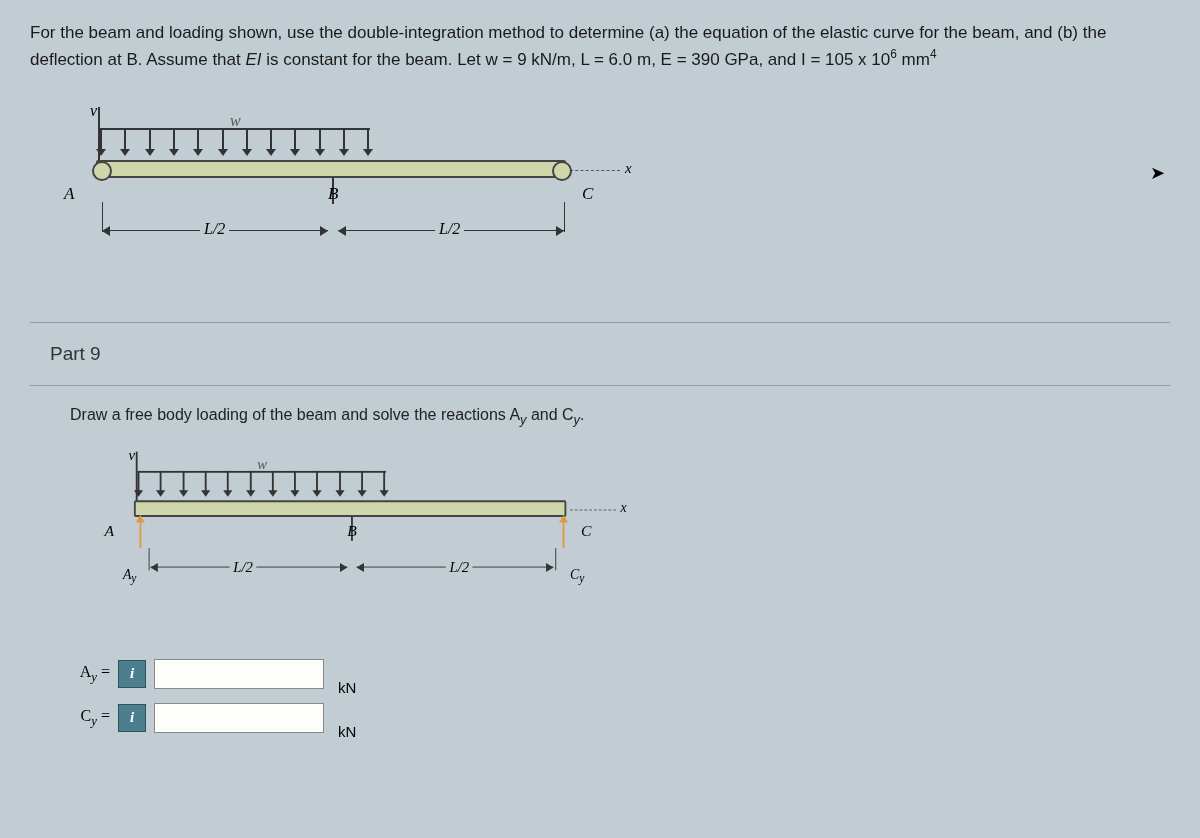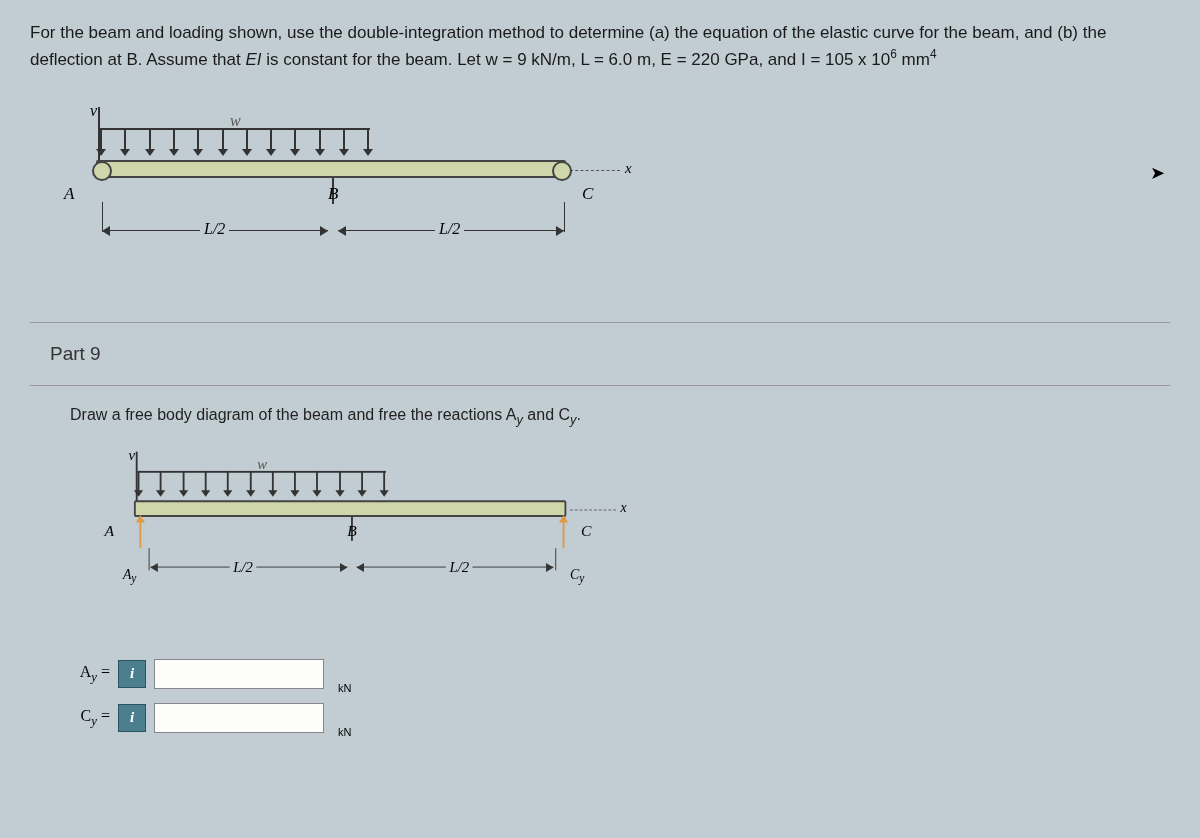--- a/index.html
+++ b/index.html
@@ -53,31 +53,31 @@
   .hr-divider { border: none; border-top: 1px solid #999; margin: 10px 0 20px; }
   .part-title { font-size: 19px; color: #333; margin: 10px 0 20px 20px; font-weight: normal; }
   .part-text { font-size: 16px; color: #222; margin: 0 0 20px 40px; }
   .sub { font-size: 0.8em; font-style: italic; }
   .answer-section { margin-left: 40px; margin-top: 10px; }
   .answer-label { font-size: 16px; margin-bottom: 15px; }
   .answer-row { display: flex; align-items: center; gap: 8px; margin-bottom: 10px; height: 34px; }
   .answer-var { width: 40px; text-align: right; font-size: 16px; font-family: 'Times New Roman', serif; }
   .info-btn { width: 28px; height: 28px; background: #4b7e8f; color: white; display: flex; align-items: center; justify-content: center; font-family: Georgia, serif; font-weight: bold; font-size: 15px; font-style: italic; border: 1px solid #2b5360; cursor: pointer; }
   .answer-input { width: 170px; height: 30px; border: 1px solid #888; padding: 4px 8px; font-size: 14px; background: #fdfdfa; }
-  .unit { font-size: 11px; margin-left: 6px; margin-top: 28px; }
+  .unit { font-size: 15px; margin-left: 6px; margin-top: 28px; }
   .cursor-icon { position: absolute; top: 162px; right: 35px; font-size: 18px; color: black; }
   .fbd-arrow-up { position: absolute; width: 2px; height: 30px; background: #d94; }
   .fbd-arrow-up::before { content:''; position:absolute; top:-6px; left:-4px; border-left:5px solid transparent; border-right:5px solid transparent; border-bottom:8px solid #d94; }
   .fbd-Ay { position: absolute; font-style: italic; font-family: 'Times New Roman', serif; font-size: 15px; }
 </style>
 </head>
 <body>
 
 <div class="problem-text">
-  <span>For the beam and loading shown, use the double-integration method to determine (a) the equation of the elastic curve for the beam, and (b) the deflection at B. Assume that </span><span class="italic">EI</span><span> is constant for the beam. Let w = 9 kN/m, L = 6.0 m, E = 220 GPa, and I = 105 x 10</span><sup>6</sup><span> mm</span><sup>4</sup>
+  <span>For the beam and loading shown, use the double-integration method to determine (a) the equation of the elastic curve for the beam, and (b) the deflection at B. Assume that </span><span class="italic">EI</span><span> is constant for the beam. Let w = 9 kN/m, L = 6.0 m, E = 390 GPa, and I = 105 x 10</span><sup>6</sup><span> mm</span><sup>4</sup>
 </div>
 
 <span class="cursor-icon">➤</span>
 
 <div class="diagram-container">
   <span class="v-label">v</span>
   <div style="position:absolute;top:5px;left:28px;width:2px;height:55px;background:#333;"></div>
   <span class="w-label">w</span>
   <div class="load-arrows">
     <div class="load-line"></div>
@@ -111,21 +111,21 @@
   <span class="dim-lbl dim-lbl-2"><span class="italic">L/2</span></span>
 </div>
 
 <hr class="hr-divider">
 
 <h2 class="part-title">Part 9</h2>
 
 <hr class="hr-divider">
 
 <p class="part-text">
-  <span>Draw a free body diagram of the beam and free the reactions A</span><sub class="sub">y</sub><span> and C</span><sub class="sub">y</sub><span>.</span>
+  <span>Draw a free body loading of the beam and solve the reactions A</span><sub class="sub">y</sub><span> and C</span><sub class="sub">y</sub><span>.</span>
 </p>
 
 <div class="diagram-container" style="transform:scale(0.92);transform-origin:top left;height:180px;margin-left:80px;margin-bottom:30px;">
   <span class="v-label">v</span>
   <div style="position:absolute;top:5px;left:28px;width:2px;height:55px;background:#333;"></div>
   <span class="w-label">w</span>
   <div class="load-arrows">
     <div class="load-line"></div>
     <div class="arrow-down" style="left:0%"></div>
     <div class="arrow-down" style="left:9%"></div>

